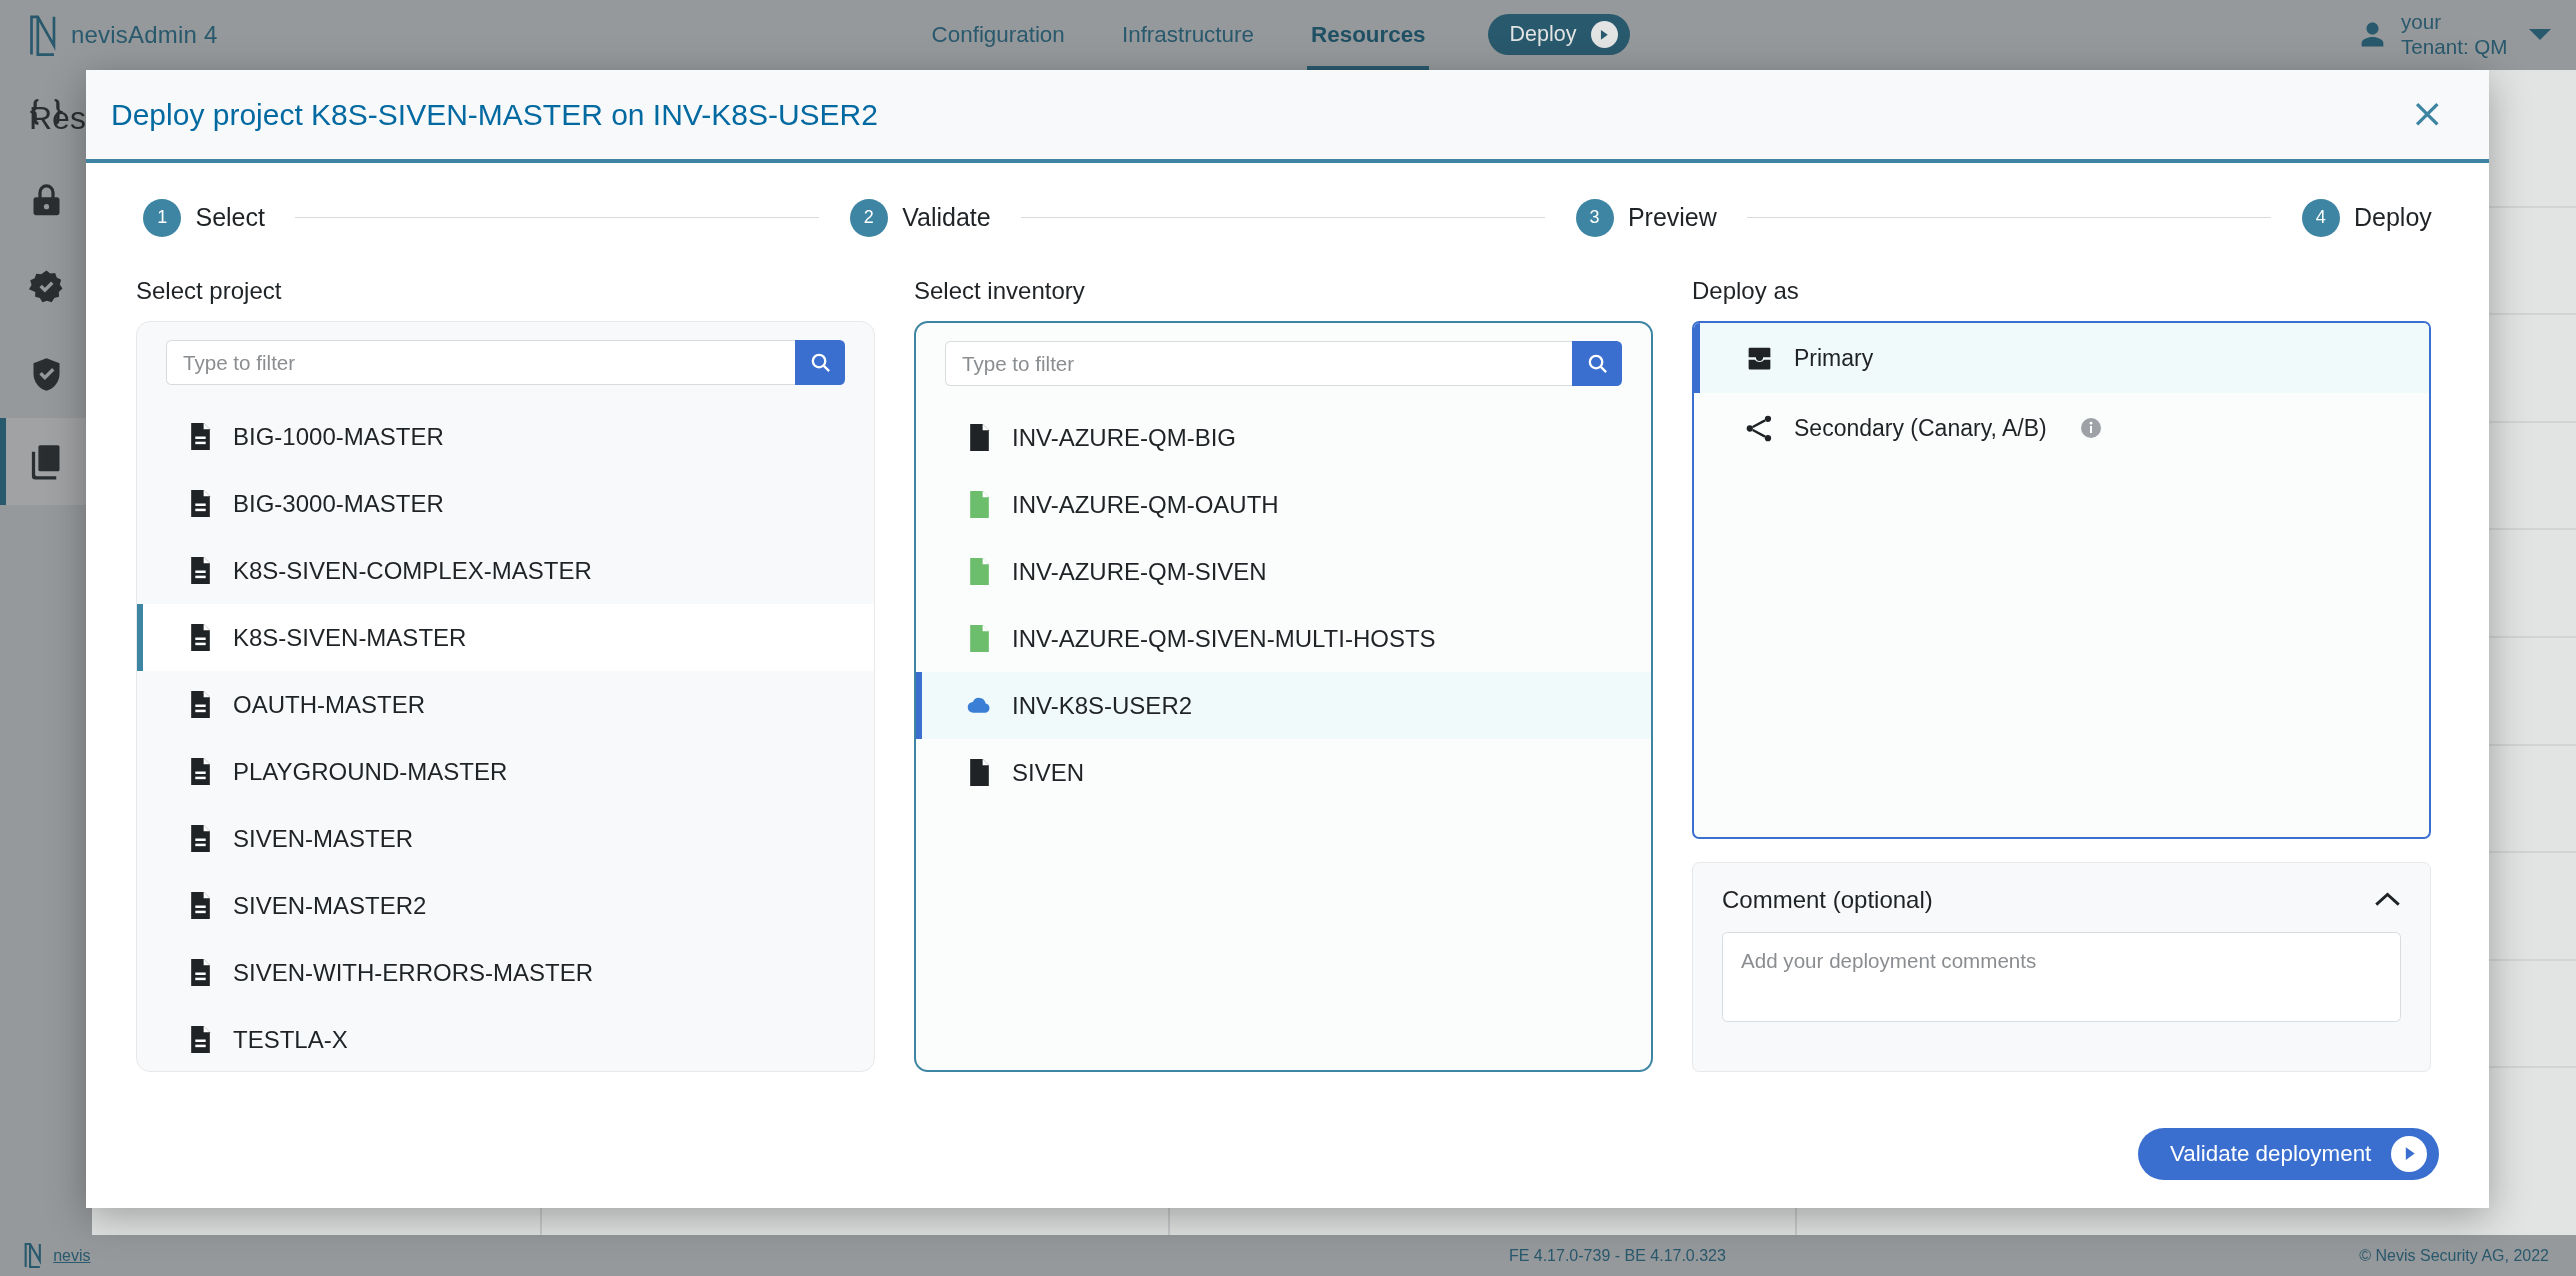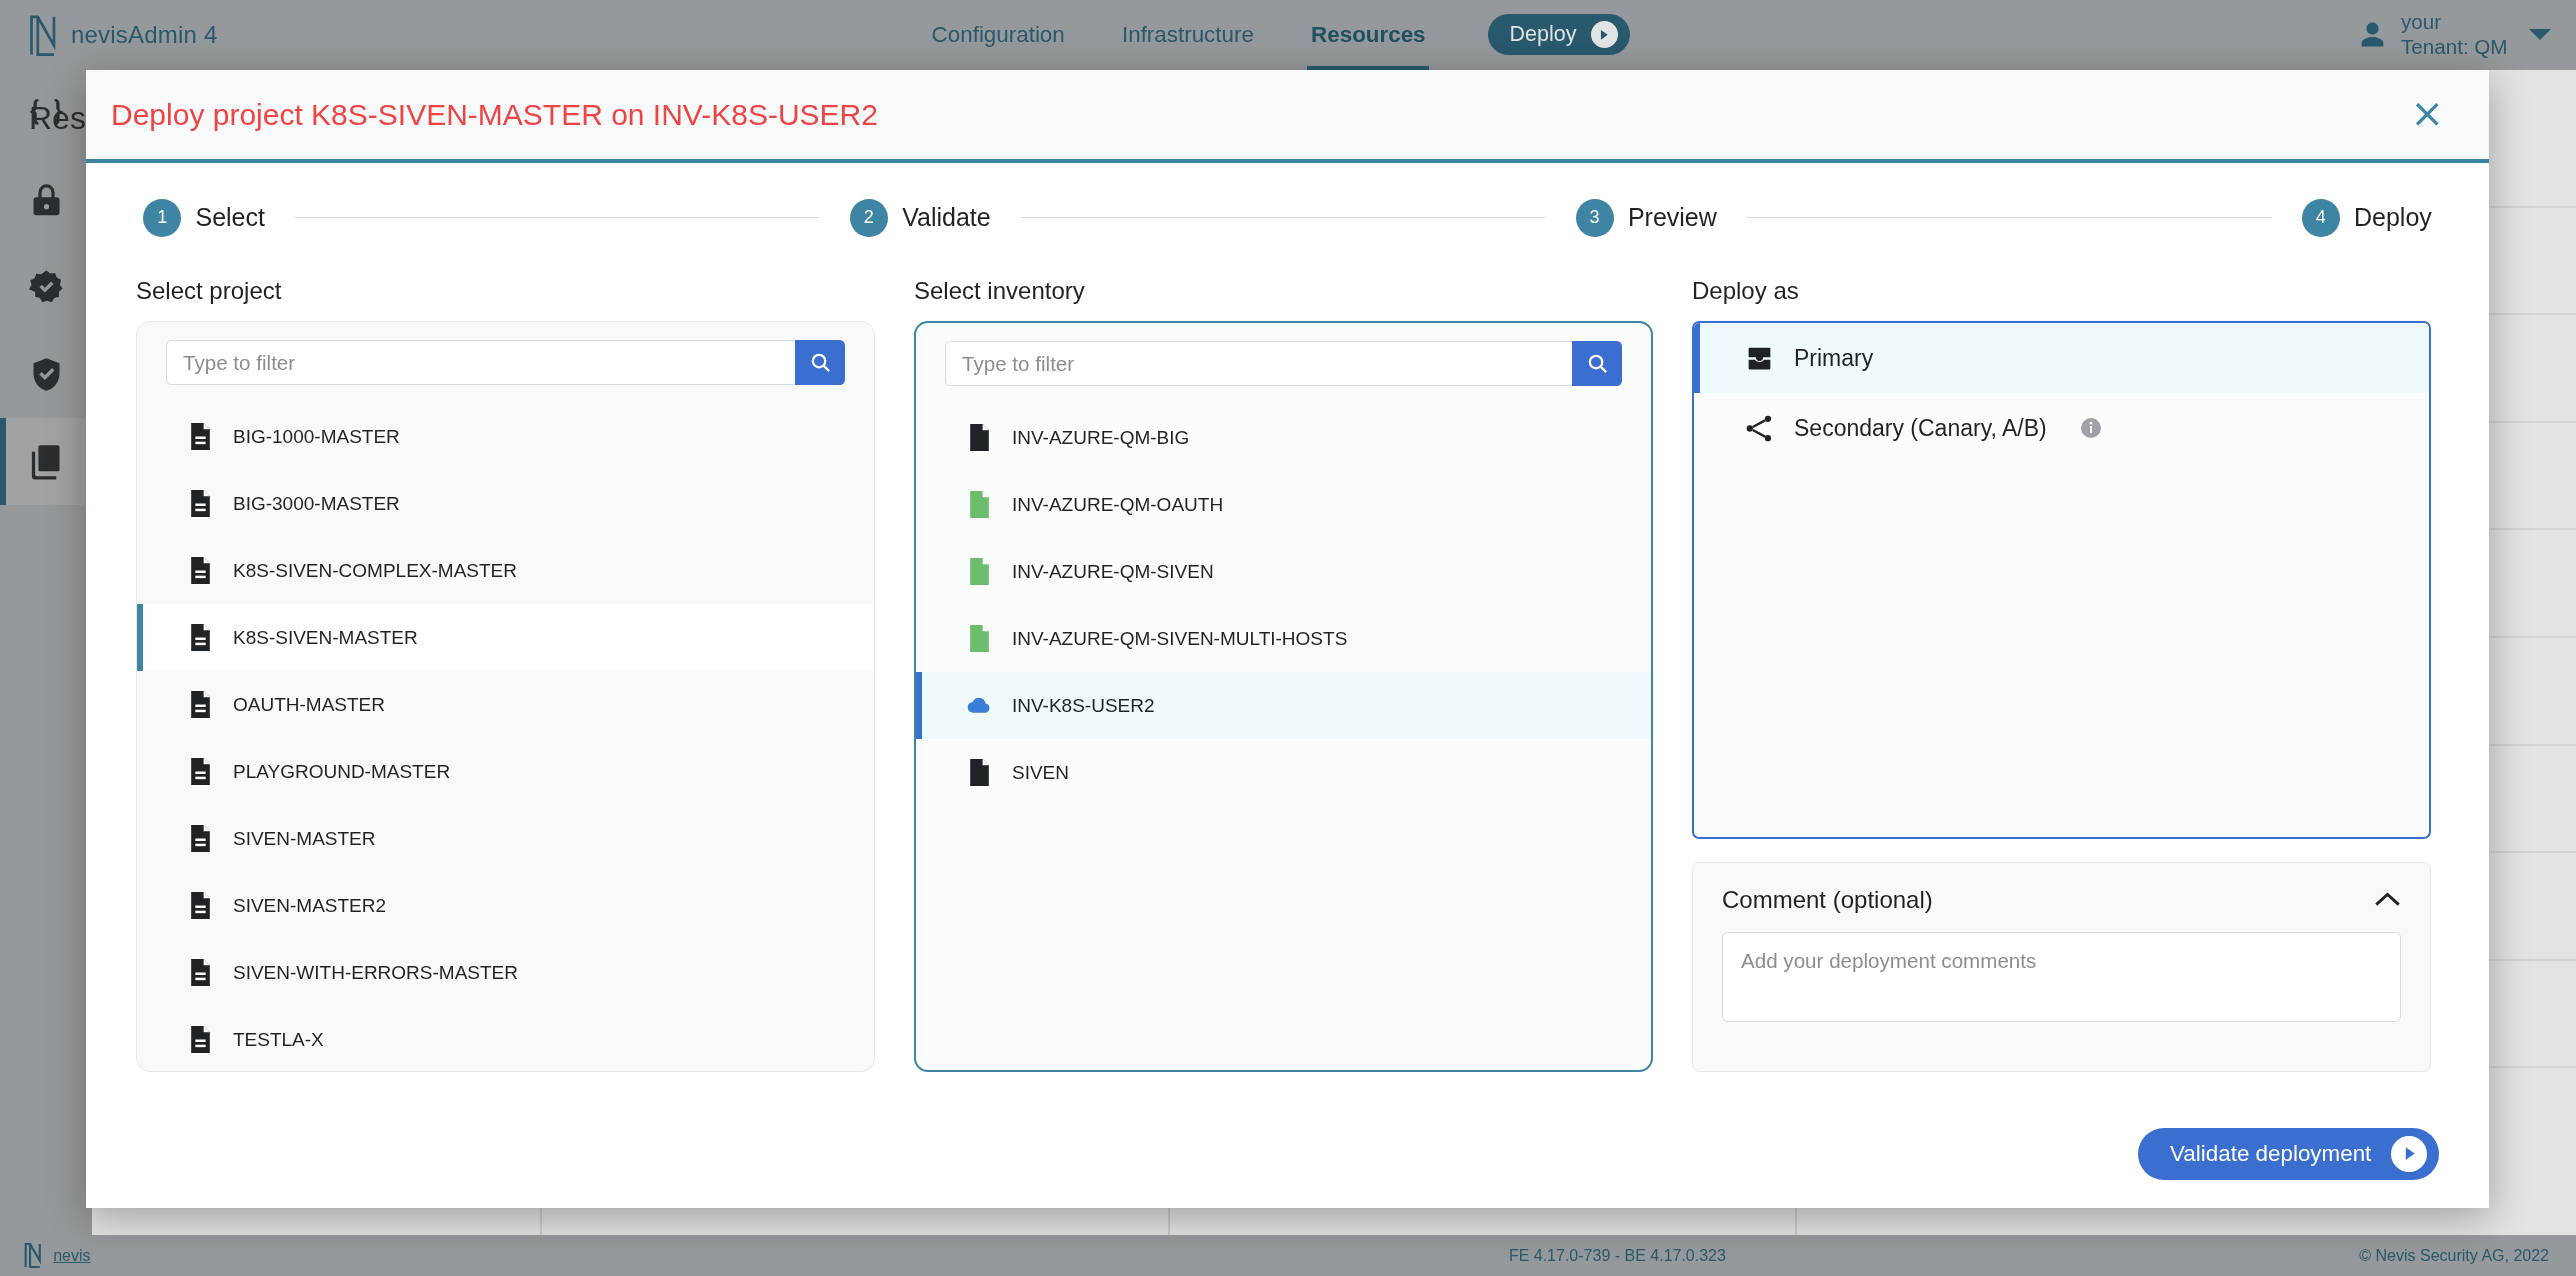--- a/index.html
+++ b/index.html
@@ -88,21 +88,21 @@
     position: absolute; left: 86px; top: 70px; width: 2403px; height: 1138px;
     background: #ffffff;
     box-shadow: 0 9px 38px rgba(0,0,0,.30);
     display: flex; flex-direction: column;
   }
   .modal-header {
     height: 93px; background: #f8f9fa; border-bottom: 4.5px solid #3d85a3;
     display: flex; align-items: center; justify-content: space-between;
     padding: 0 41px 0 25px; flex: 0 0 auto;
   }
-  .modal-title { font-size: 30px; color: #ef4444; }
+  .modal-title { font-size: 30px; color: #0369a1; }
   .modal-close { width: 41px; height: 41px; display: flex; align-items: center; justify-content: center; }
   .modal-close svg { width: 30.5px; height: 30.5px; stroke: #3d85a3; stroke-width: 2.6; fill: none; }
 
   .modal-body { flex: 1 1 auto; padding: 0 50px; position: relative; }
 
   
   .stepper { display: flex; align-items: center; height: 109px; padding: 0 7.2px; }
   .step { display: flex; align-items: center; gap: 14.3px; flex: 0 0 auto; }
   .step-num {
     width: 38px; height: 38px; border-radius: 50%; background: #3d85a3; color: #ffffff;
@@ -135,21 +135,21 @@
   .filter-input::placeholder { color: #8b8e91; }
   .filter-btn {
     width: 50px; height: 45px; background: #3a6fd0; border: none; border-radius: 0 5.4px 5.4px 0;
     display: flex; align-items: center; justify-content: center;
   }
   .filter-btn svg { width: 23px; height: 23px; stroke: #ffffff; stroke-width: 2.4; fill: none; }
 
   .list { padding-top: 5.4px; }
   .list-item {
     height: 67px; display: flex; align-items: center; gap: 18px;
-    padding-left: 51px; position: relative; font-size: 19px; color: #1f2326;
+    padding-left: 51px; position: relative; font-size: 24px; color: #1f2326;
   }
   .list-item.selected { background: #ffffff; }
   .list-item.selected::before {
     content: ""; position: absolute; left: 0; top: 0; bottom: 0; width: 6.3px; background: #3d85a3;
   }
   .list-item.selected-blue { background: #f1fafa; }
   .list-item.selected-blue::before {
     content: ""; position: absolute; left: 0; top: 0; bottom: 0; width: 6.3px; background: #3a6fd0;
   }
   .item-icon { width: 27px; height: 30.5px; flex: 0 0 auto; display: flex; align-items: center; }

